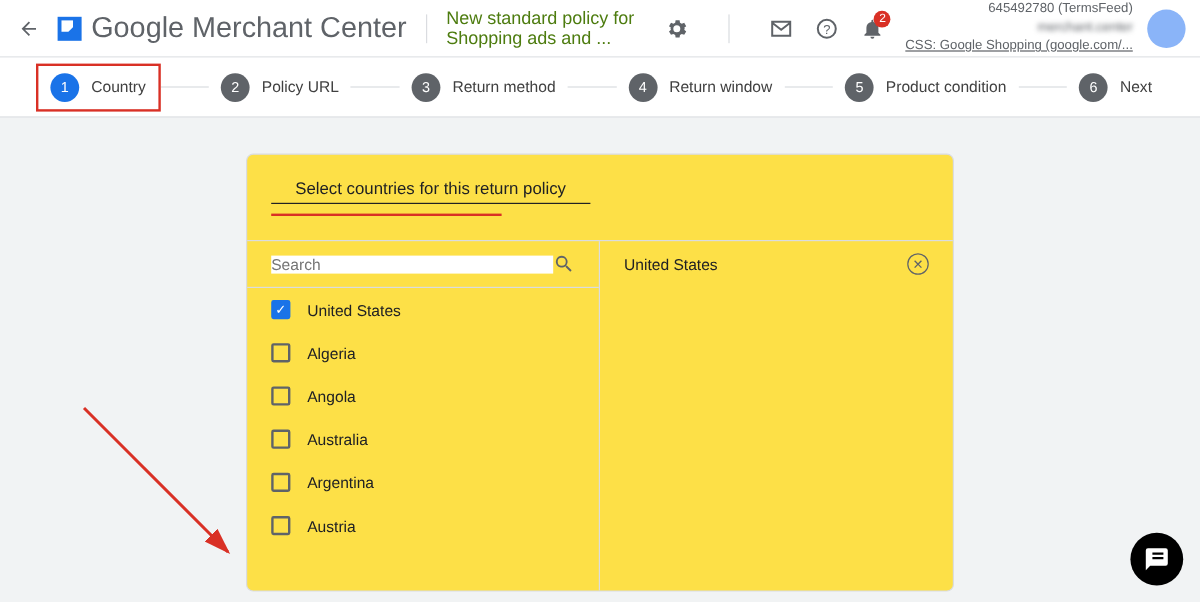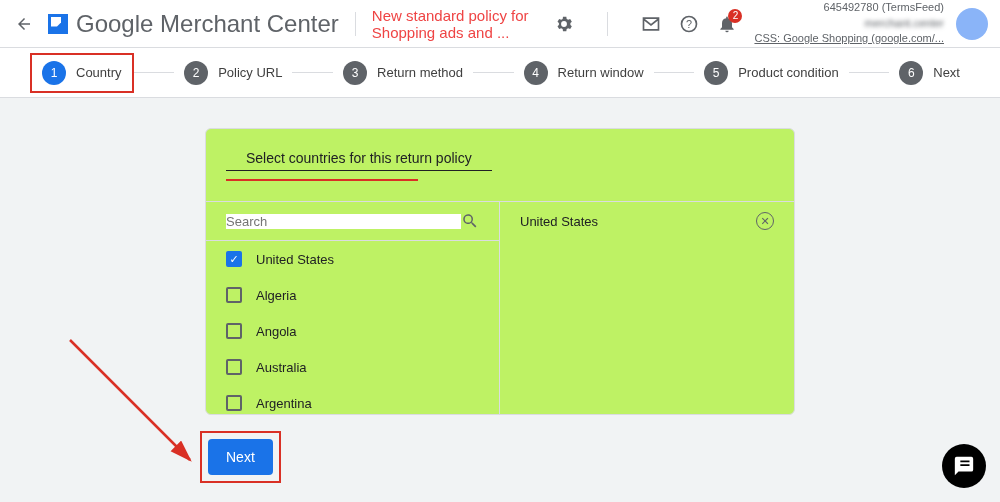--- a/index.html
+++ b/index.html
@@ -4,39 +4,39 @@
 <style>
 * { box-sizing: border-box; margin: 0; padding: 0; font-family: Arial, sans-serif; }
 body { background: #f1f3f4; width: 1000px; height: 502px; overflow: hidden; position: relative; }
 .header { background: #fff; height: 48px; display: flex; align-items: center; padding: 0 12px; border-bottom: 1px solid #dadce0; }
 .back-btn { width: 24px; height: 24px; display: flex; align-items: center; justify-content: center; cursor: pointer; color: #5f6368; margin-right: 12px; }
 .logo { width: 20px; height: 20px; background: #1a73e8; margin-right: 8px; position: relative; }
 .logo::after { content: ''; position: absolute; top: 3px; left: 3px; width: 10px; height: 10px; background: #fff; clip-path: polygon(0 0, 100% 0, 100% 60%, 60% 100%, 0 100%); }
 .brand { font-size: 24px; color: #5f6368; font-weight: 400; }
 .brand strong { font-weight: 500; }
 .divider-v { width: 1px; height: 24px; background: #dadce0; margin: 0 16px; }
-.page-title { font-size: 15px; color: #ef4444; flex: 1; }
+.page-title { font-size: 15px; color: #4d7c0f; flex: 1; }
 .header-icons { display: flex; align-items: center; gap: 16px; color: #5f6368; }
 .icon-btn { width: 22px; height: 22px; cursor: pointer; display: flex; align-items: center; justify-content: center; position: relative; }
 .badge { position: absolute; top: -4px; right: -4px; background: #d93025; color: #fff; font-size: 10px; width: 14px; height: 14px; border-radius: 50%; display: flex; align-items: center; justify-content: center; }
 .account-info { text-align: right; font-size: 11px; color: #5f6368; margin-left: 16px; line-height: 1.4; }
 .account-info .blur { filter: blur(2px); }
 .avatar { width: 32px; height: 32px; border-radius: 50%; background: #8ab4f8; margin-left: 12px; }
 .stepper { background: #fff; height: 50px; display: flex; align-items: center; padding: 0 30px; border-bottom: 1px solid #dadce0; gap: 0; }
 .step { display: flex; align-items: center; gap: 10px; padding: 6px 10px; position: relative; }
 .step-num { width: 24px; height: 24px; border-radius: 50%; background: #5f6368; color: #fff; font-size: 12px; display: flex; align-items: center; justify-content: center; }
 .step.active .step-num { background: #1a73e8; }
 .step-label { font-size: 13px; color: #404040; }
 .step-line { flex: 1; height: 1px; background: #dadce0; min-width: 30px; }
 .highlight-box { border: 2px solid #d93025; }
 .main { display: flex; justify-content: center; padding: 30px 0 0; }
-.card { background: #bef264; width: 590px; border: 1px solid #dadce0; border-radius: 6px; padding: 20px 0 0; }
+.card { background: #fde047; width: 590px; border: 1px solid #dadce0; border-radius: 6px; padding: 20px 0 0; }
 .card-title { font-size: 14px; color: #202124; padding: 0 20px 4px; display: inline-block; border-bottom: 1px solid #202124; margin-left: 0; margin-bottom: 8px; }
 .title-underline { height: 2px; background: #d93025; width: 192px; margin-left: 20px; margin-bottom: 20px; }
-.panels { display: flex; height: 213px; border-top: 1px solid #dadce0; }
+.panels { display: flex; height: 292px; border-top: 1px solid #dadce0; }
 .panel-left { width: 50%; border-right: 1px solid #dadce0; display: flex; flex-direction: column; }
 .panel-right { width: 50%; display: flex; flex-direction: column; }
 .search-row { display: flex; align-items: center; padding: 10px 20px; border-bottom: 1px solid #dadce0; }
 .search-input { border: none; outline: none; flex: 1; font-size: 13px; color: #5f6368; }
 .selected-row { display: flex; align-items: center; justify-content: space-between; padding: 10px 20px; border-bottom: 1px solid #dadce0; font-size: 12px; color: #5f6368; }
 .clear-link { color: #1a73e8; cursor: pointer; font-size: 13px; }
 .country-list { overflow-y: scroll; flex: 1; }
 .country-item { display: flex; align-items: center; gap: 14px; padding: 10px 20px; font-size: 13px; color: #202124; }
 .checkbox { width: 16px; height: 16px; border: 2px solid #5f6368; border-radius: 2px; cursor: pointer; display: flex; align-items: center; justify-content: center; }
 .checkbox.checked { background: #1a73e8; border-color: #1a73e8; color: #fff; font-size: 11px; }

